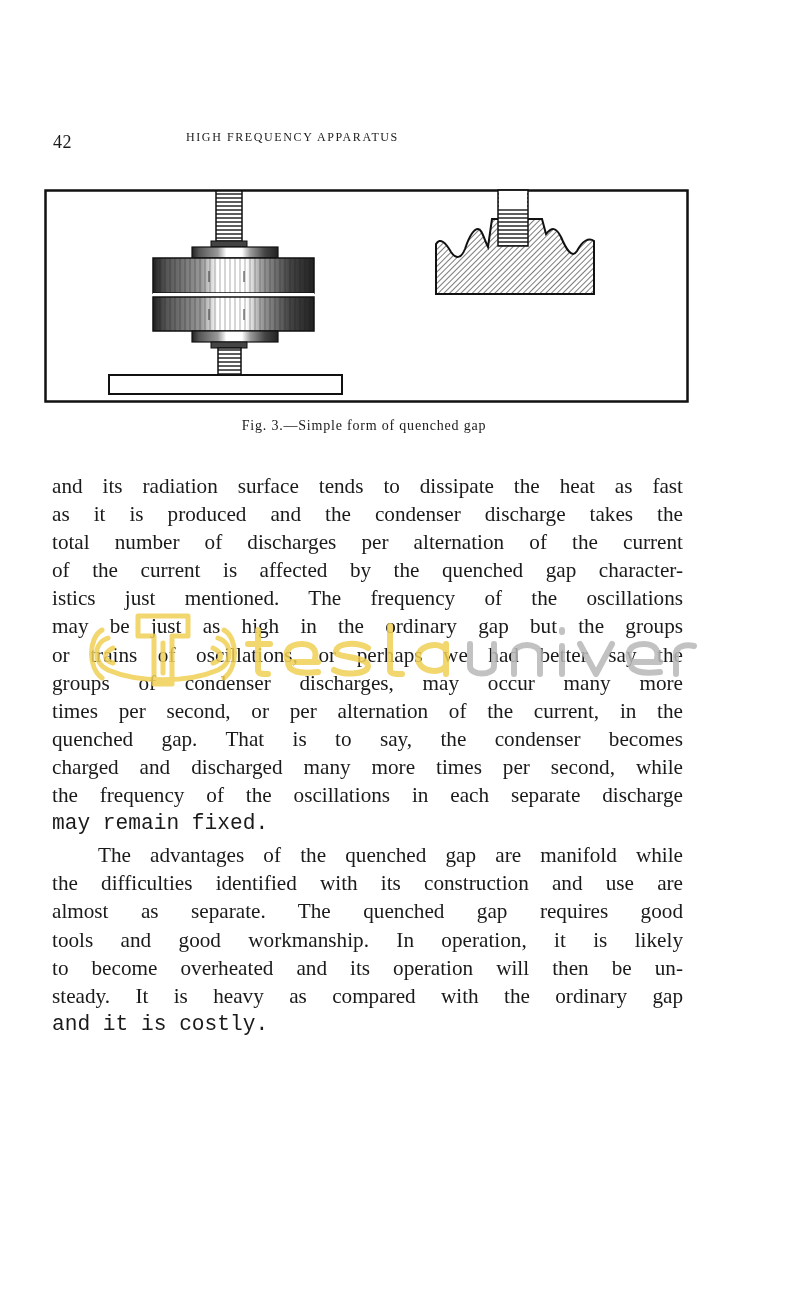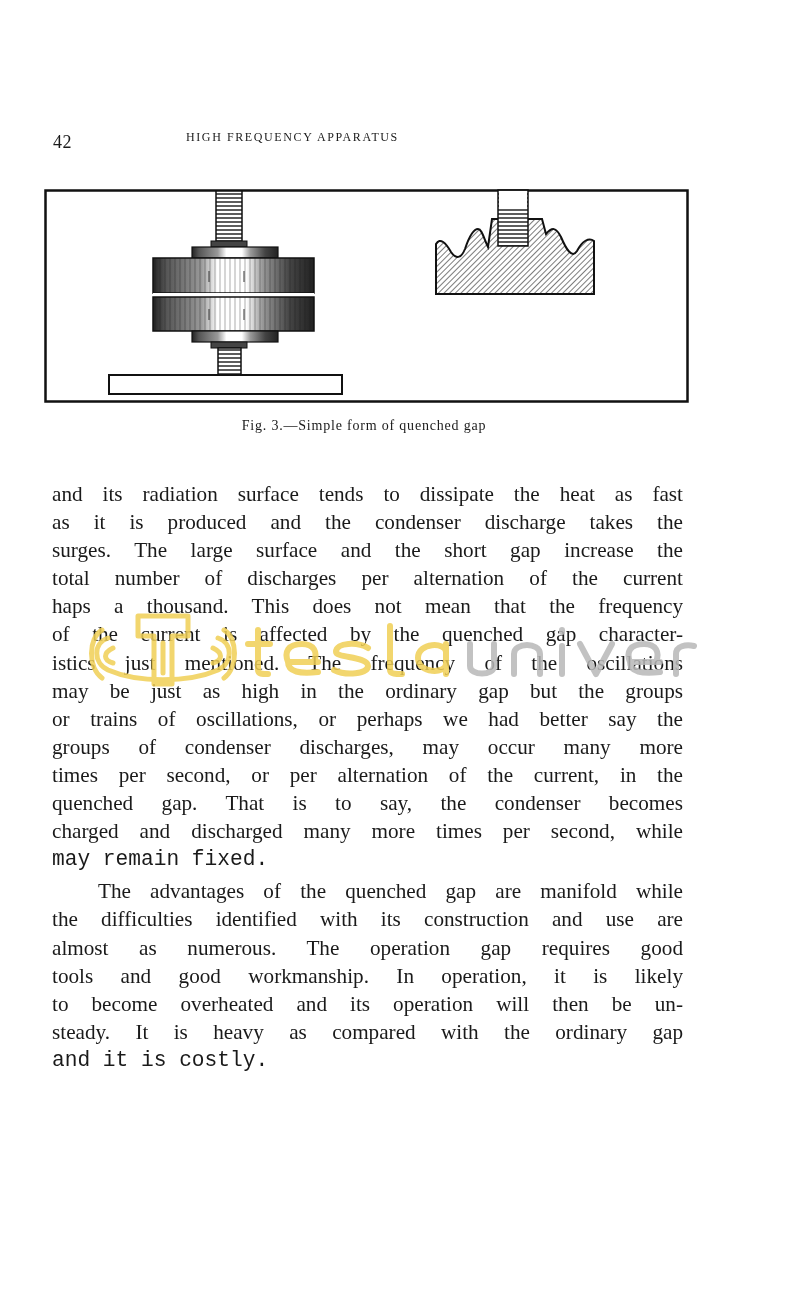--- a/index.html
+++ b/index.html
@@ -7,21 +7,21 @@
          font-family: "Liberation Serif", "DejaVu Serif", serif; color: #1a1a1a; }
   .page-header { position: absolute; top: 128px; left: 0; width: 795px; height: 30px; }
   .page-number { position: absolute; left: 53px; top: 4px; font-size: 18px; letter-spacing: 0.5px; }
   .running-title { position: absolute; left: 186px; top: 2px; font-size: 12px; letter-spacing: 1.6px; font-weight: normal; }
   .figure { position: absolute; left: 44px; top: 189px; width: 645px; height: 214px; }
   .figure svg { position: absolute; left: 0; top: 0; }
   .caption { position: absolute; top: 418px; left: 0; width: 800px; text-align: center;
              font-size: 14px; letter-spacing: 0.8px; padding-left: 0px; }
   .caption span { position: relative; left: -36px; }
   .body-text { position: absolute; left: 52px; top: 472px; width: 631px;
-               font-size: 21.2px; line-height: 28.1px; margin-top: 8px; }
+               font-size: 21.2px; line-height: 28.1px; }
   .line { display: block; text-align: justify; text-align-last: justify; white-space: nowrap; }
   .line.end { text-align-last: left; font-family: Liberation Mono, monospace; }
   .indent { text-indent: 46px; }
   .para-gap { height: 4px; }
   .watermark { position: absolute; left: 88px; top: 608px; width: 630px; height: 84px; pointer-events: none; }
 </style>
 </head>
 <body>
 
 <div class="page-header">
@@ -94,38 +94,37 @@
 </div>
 
 <div class="caption">
   <span>Fig. 3.—Simple form of quenched gap</span>
 </div>
 
 <div class="body-text">
   <div>
     <span class="line">and its radiation surface tends to dissipate the heat as fast</span>
     <span class="line">as it is produced and the condenser discharge takes the</span>
-    <span class="line">surges.  The large surface and the short gap increase the</span>
     <span class="line">total number of discharges per alternation of the current</span>
-    <span class="line">haps a thousand.  This does not mean that the frequency</span>
     <span class="line">of the current is affected by the quenched gap character-</span>
     <span class="line">istics just mentioned.  The frequency of the oscillations</span>
     <span class="line">may be just as high in the ordinary gap but the groups</span>
     <span class="line">or trains of oscillations, or perhaps we had better say the</span>
     <span class="line">groups of condenser discharges, may occur many more</span>
     <span class="line">times per second, or per alternation of the current, in the</span>
     <span class="line">quenched gap.  That is to say, the condenser becomes</span>
     <span class="line">charged and discharged many more times per second, while</span>
+    <span class="line">the frequency of the oscillations in each separate discharge</span>
     <span class="line end">may remain fixed.</span>
   </div>
   <div class="para-gap"></div>
   <div>
     <span class="line indent">The advantages of the quenched gap are manifold while</span>
     <span class="line">the difficulties identified with its construction and use are</span>
-    <span class="line">almost as numerous.  The operation gap requires good</span>
+    <span class="line">almost as separate.  The quenched gap requires good</span>
     <span class="line">tools and good workmanship.  In operation, it is likely</span>
     <span class="line">to become overheated and its operation will then be un-</span>
     <span class="line">steady.  It is heavy as compared with the ordinary gap</span>
     <span class="line end">and it is costly.</span>
   </div>
 </div>
 
 <div class="watermark">
   <svg width="630" height="84" viewBox="0 0 630 84">
     <g fill="none" stroke-linecap="round" stroke-linejoin="round" opacity="0.85">

